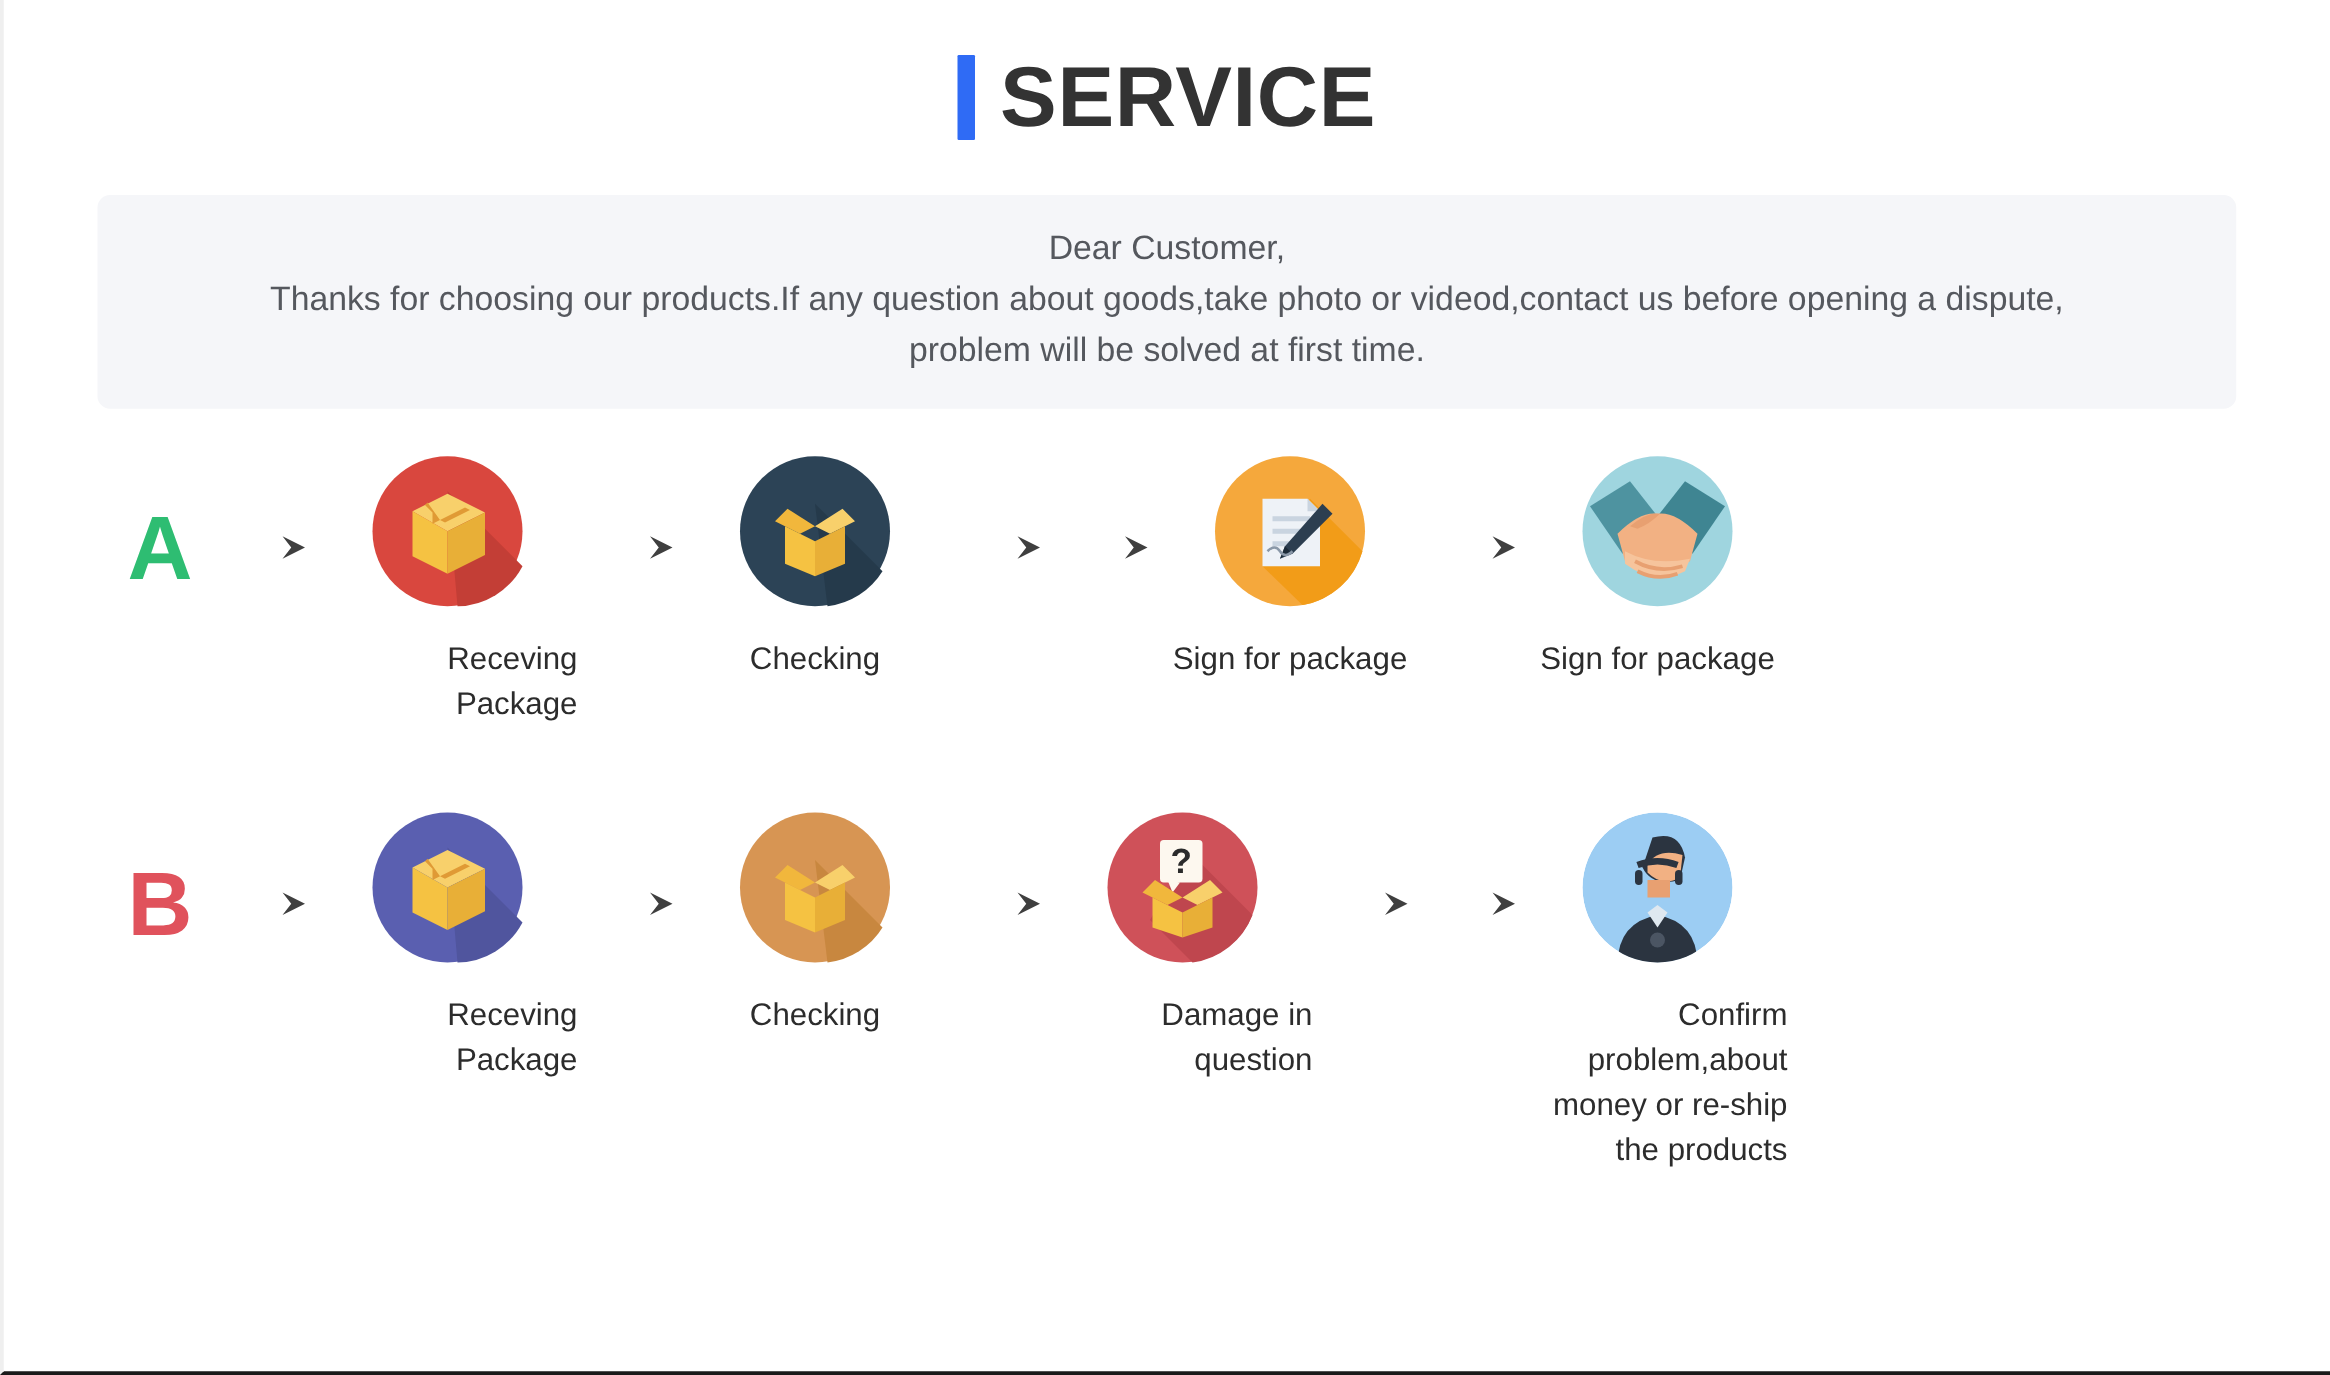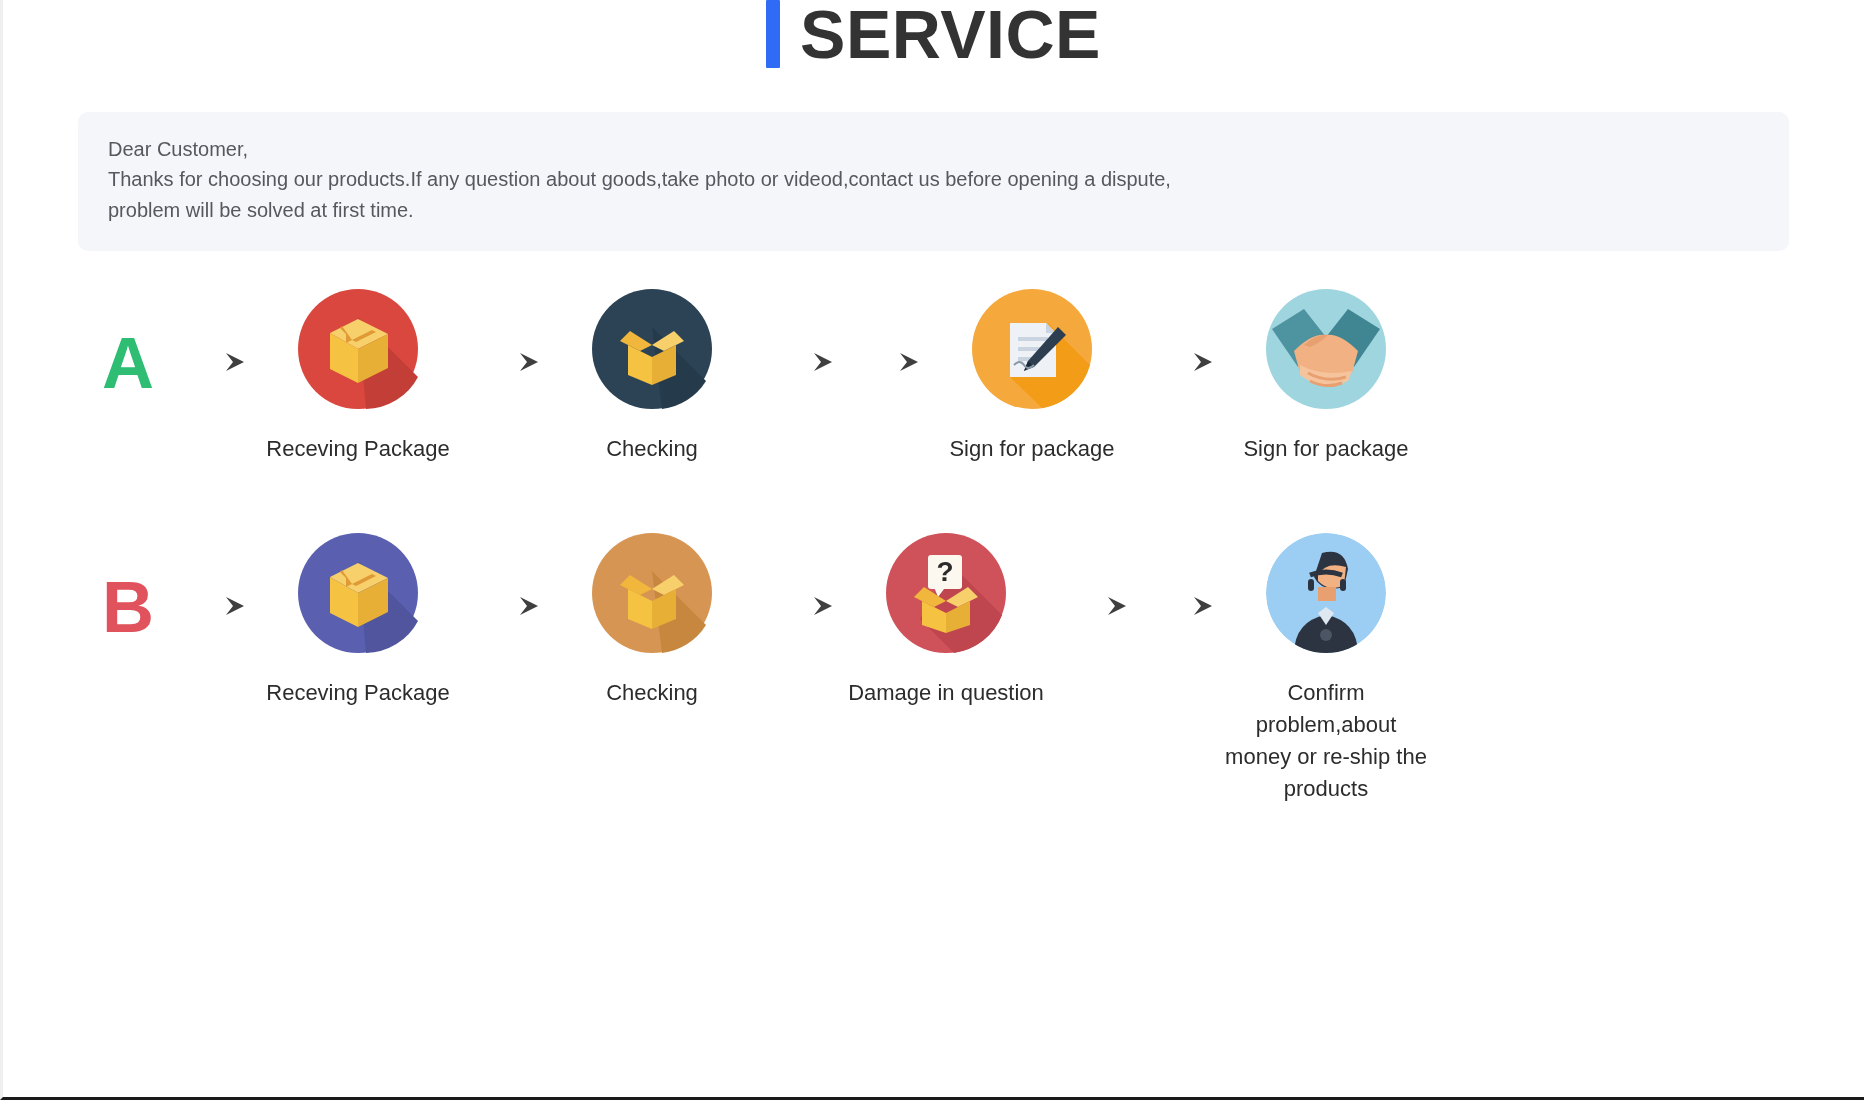--- a/index.html
+++ b/index.html
@@ -18,20 +18,21 @@
     border-bottom: 3px solid #1a1a1a;
     border-left: 3px solid #efefef;
   }
 
   
   .title-wrap {
     display: flex;
     align-items: center;
     justify-content: center;
     gap: 20px;
+    padding-top: 44px;
   }
   .title-bar {
     width: 14px;
     height: 68px;
     background: #2f6bf5;
     border-radius: 1px;
   }
   .title-text {
     font-size: 68px;
     font-weight: 700;
@@ -41,25 +42,26 @@
   }
 
   
   .notice {
     margin: 44px 75px 0 75px;
     background: #f5f6f9;
     border-radius: 10px;
     padding: 22px 30px 26px 30px;
   }
   .notice p {
-    font-size: 20px;
+    font-size: 27px;
     color: #55585e;
     line-height: 1.52;
     font-weight: 400;
     white-space: nowrap;
+    text-align: center;
   }
 
   
   .flow {
     display: flex;
     align-items: flex-start;
     padding-left: 85px;
     padding-right: 40px;
   }
   .flow-a { margin-top: 36px; }
@@ -95,23 +97,23 @@
     align-items: center;
   }
   .icon-holder {
     width: 124px;
     height: 124px;
     position: relative;
   }
   .icon-holder svg { display: block; width: 124px; height: 124px; }
   .step-label {
     margin-top: 22px;
-    font-size: 22px;
+    font-size: 25px;
     color: #2c2c2c;
-    text-align: center;
+    text-align: right;
     line-height: 1.45;
     font-weight: 400;
   }
 </style>
 </head>
 <body>
 
 <div class="page">
 
   <div class="title-wrap">

